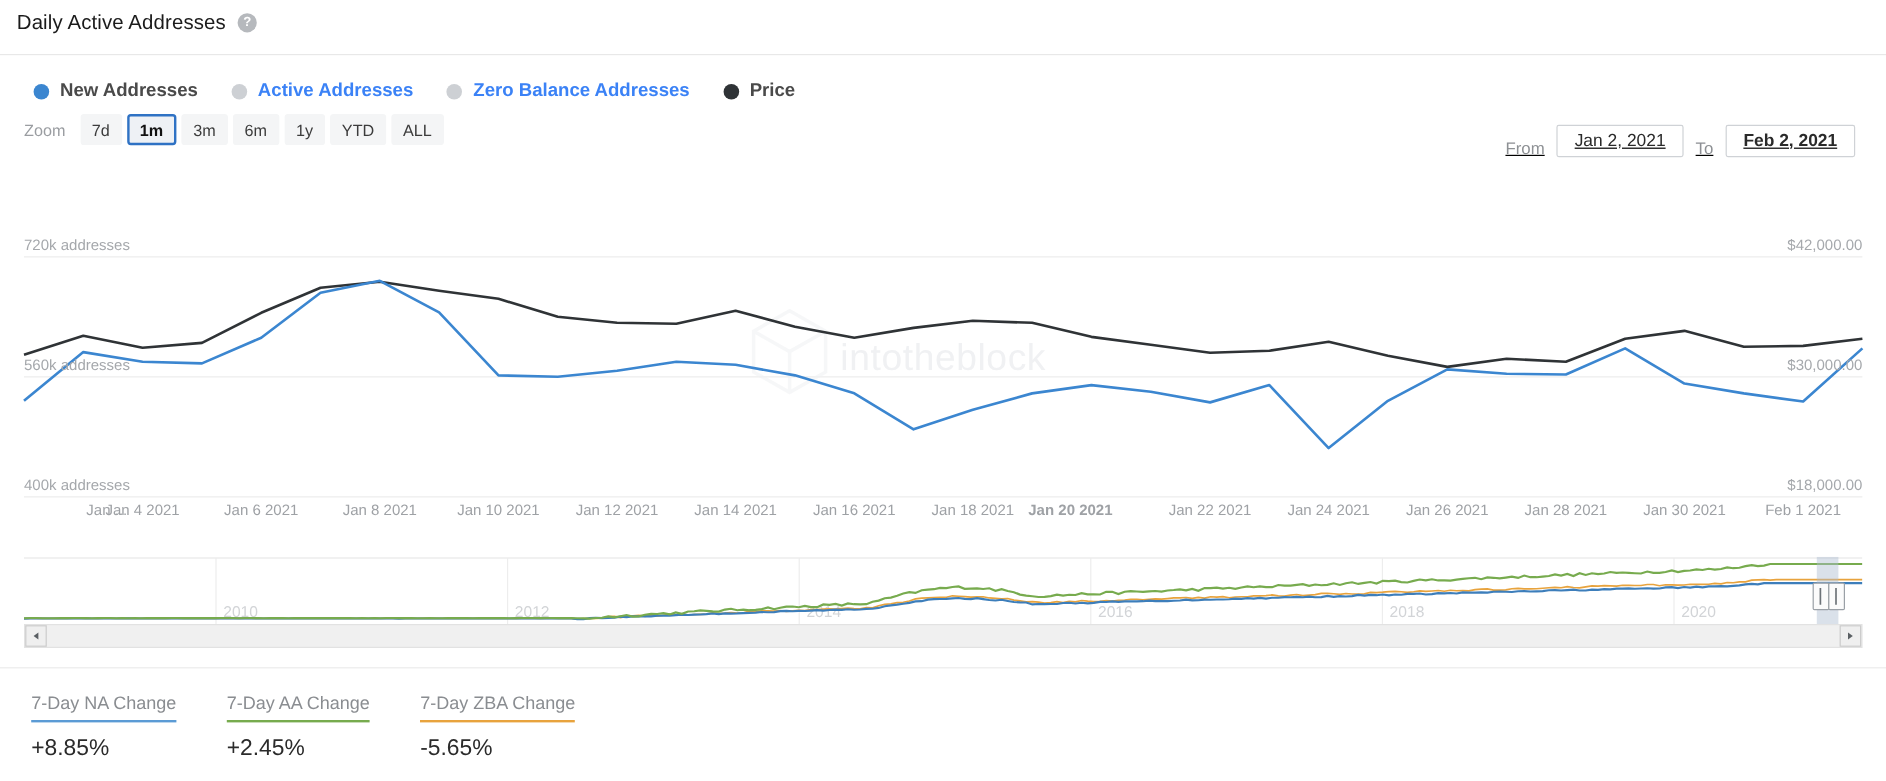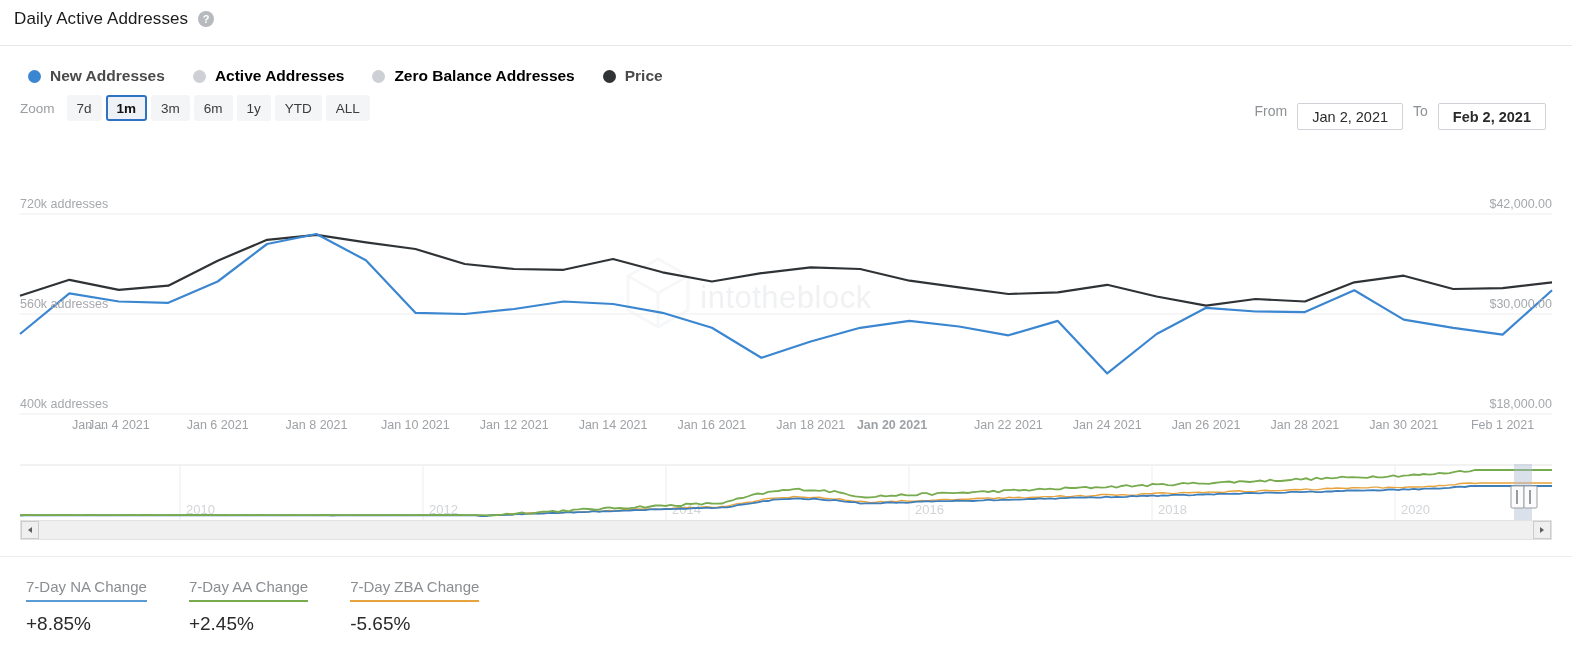--- a/index.html
+++ b/index.html
@@ -32,42 +32,42 @@
   .legend {
     position:absolute; left:28px; top:62px; height:28px;
     display:flex; align-items:center; gap:0px;
   }
   .legend-item {
     display:flex; align-items:center; margin-right:28px; cursor:pointer; white-space:nowrap;
   }
   .legend-dot { width:13px; height:13px; border-radius:50%; margin-right:9px; flex:none; }
   .legend-label { font-size:15.5px;font-weight:bold; }
   .legend-item.on .legend-label { color:#4a4a4a; }
-  .legend-item.off .legend-label { color:#000000; }
+  .legend-item.off .legend-label { color:#3b82f6; }
 
   
   .zoomrow {
     position:absolute; left:20px; top:94px; height:28px;
     display:flex; align-items:center;
   }
   .zoom-label { font-size:13.5px; color:#9a9da1; margin-right:12px; }
   .zoom-btn {
     height:26px; min-width:34px; padding:0 9px; margin-right:4px;
     background:#f4f5f6; border:1px solid transparent; border-radius:3px;
     font-size:13.5px; color:#3c3c3c; display:flex; align-items:center;
     justify-content:center; cursor:pointer; font-family:"Liberation Sans", sans-serif;
   }
   .zoom-btn.active {
     border:2px solid #2f72c4; background:#eef1f5; font-weight:700; color:#111;
   }
 
   
   .daterange {
     position:absolute; right:26px; top:103px; height:28px;
-    display:flex; align-items:flex-start;
+    display:flex; align-items:flex-end;text-decoration:underline;
   }
   .dr-label { font-size:14px; color:#8d9094; margin:0 10px; }
   .dr-box {
     height:27px; padding:0 14px; background:#fff; border:1px solid #cfd2d6;
     border-radius:2px; display:flex; align-items:center; justify-content:center;
     font-size:14.5px; color:#2a2a2a; cursor:pointer;
   }
   .dr-box.strong { font-weight:700; }
 
   

